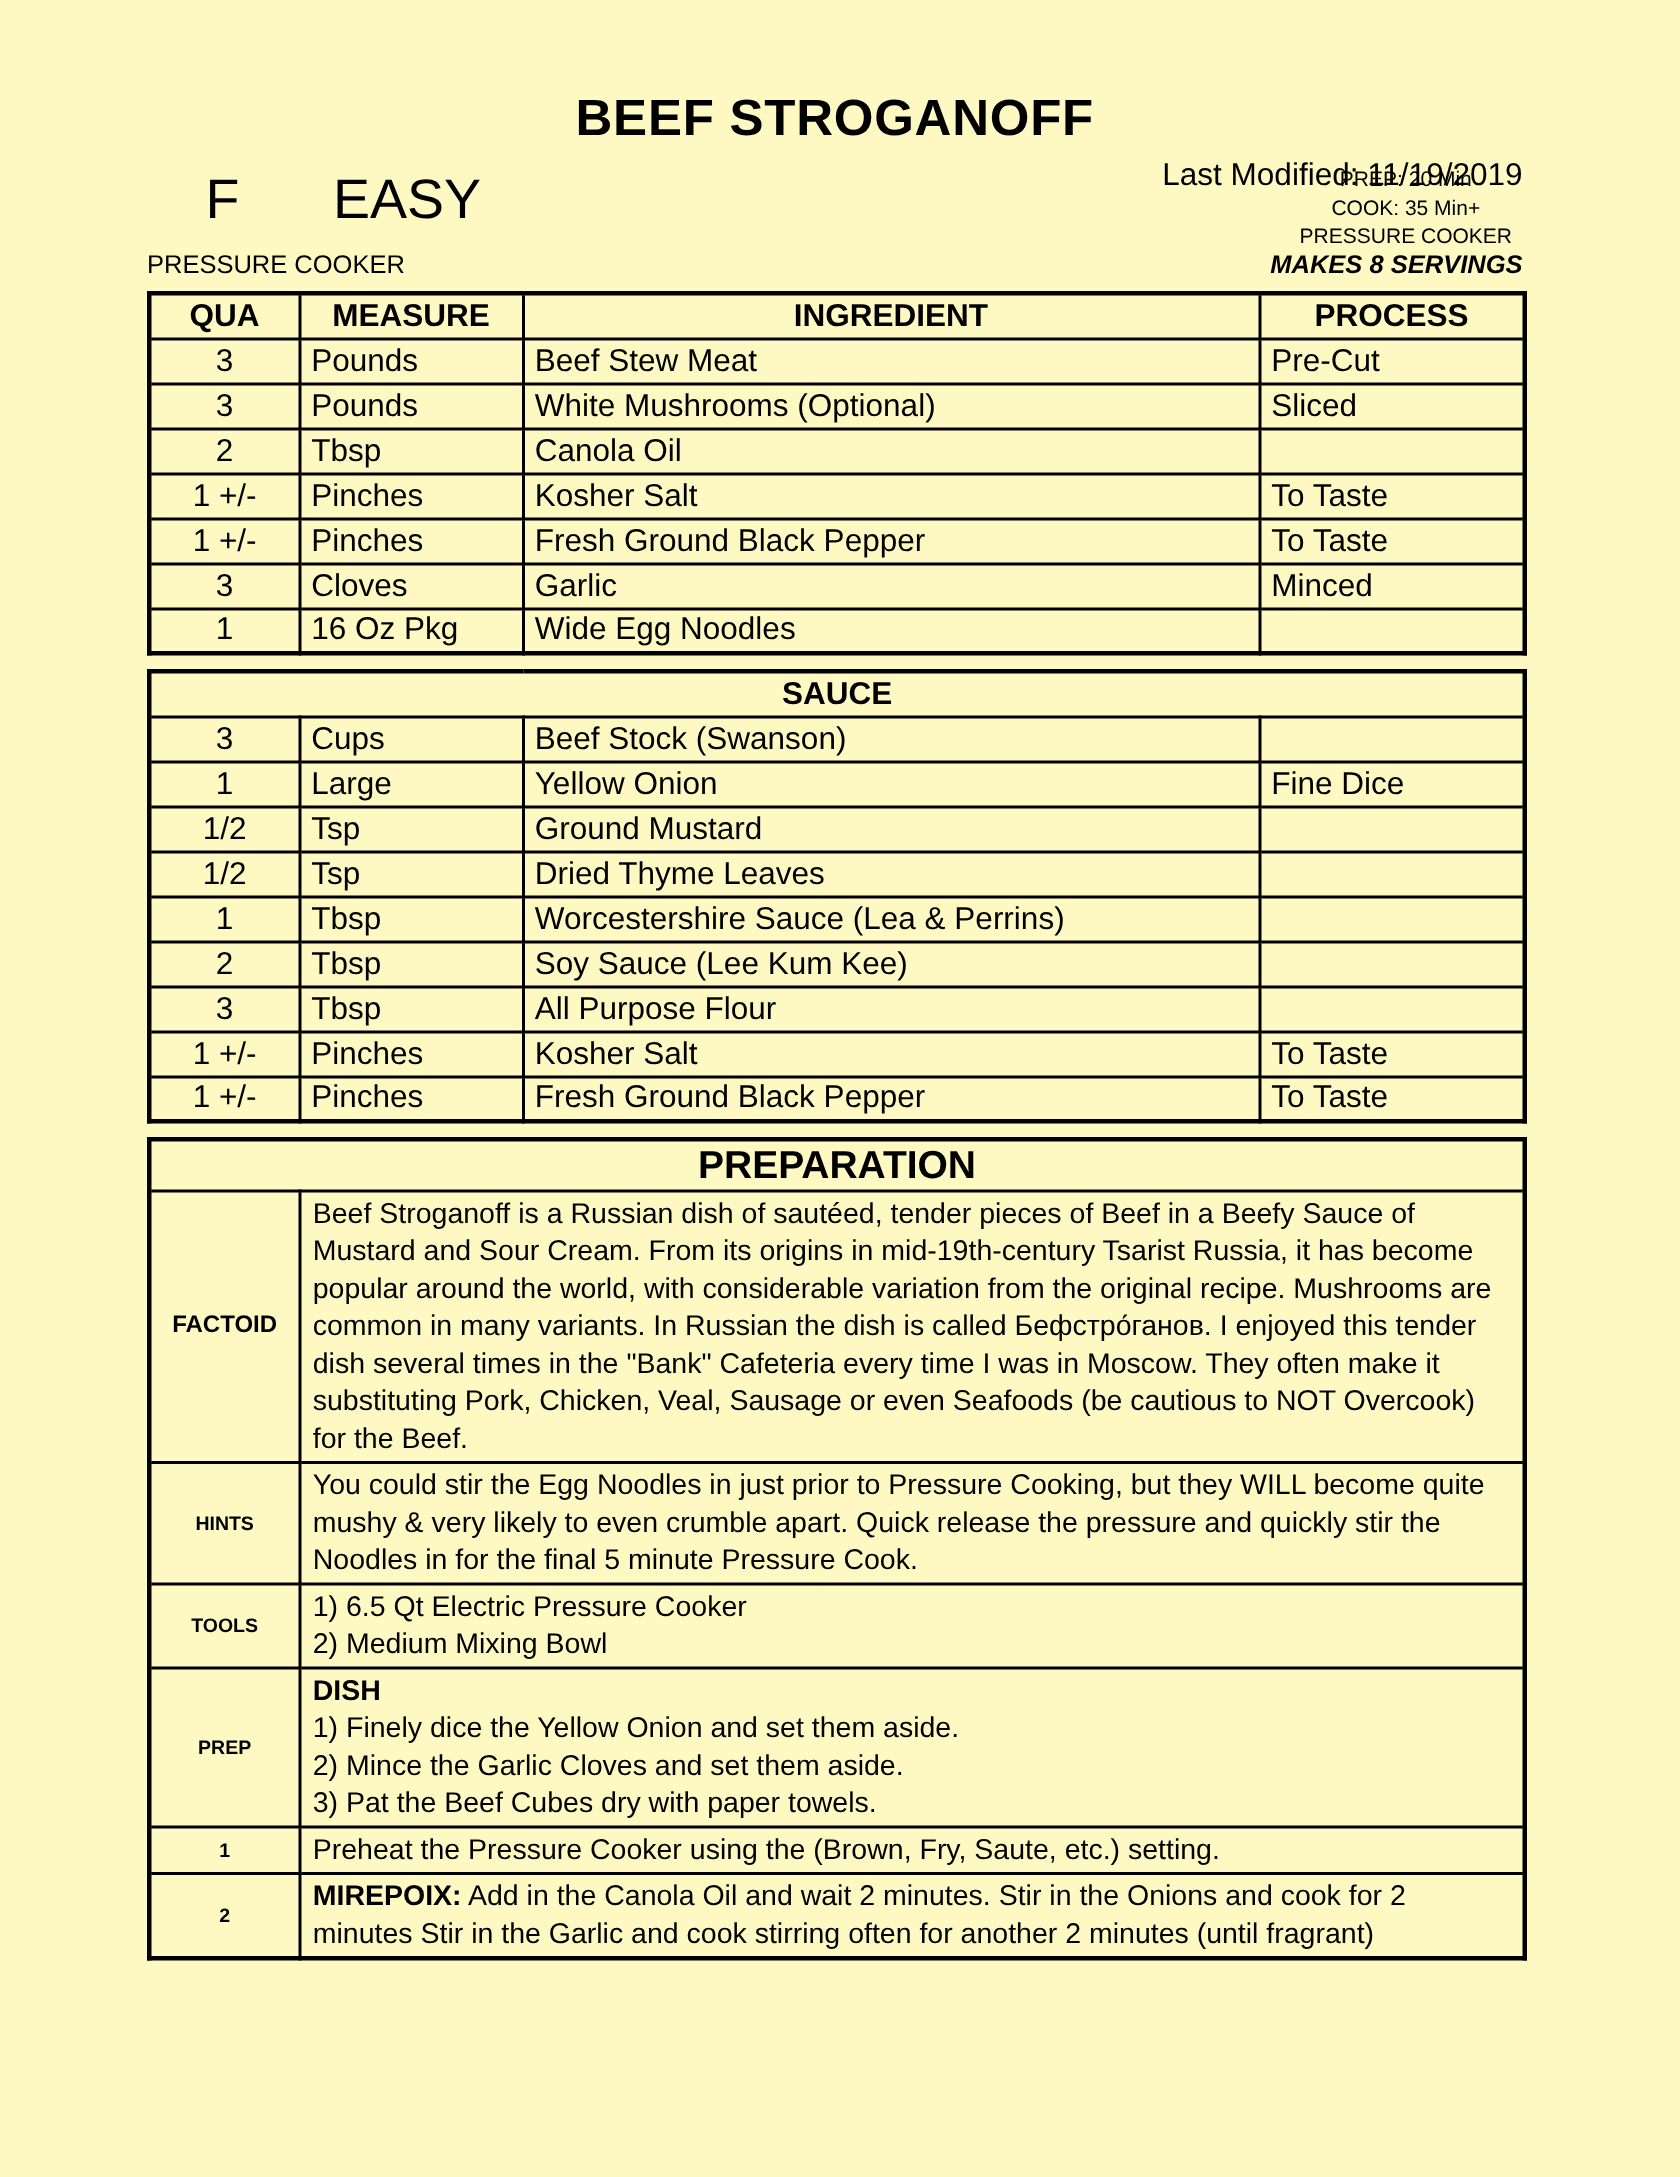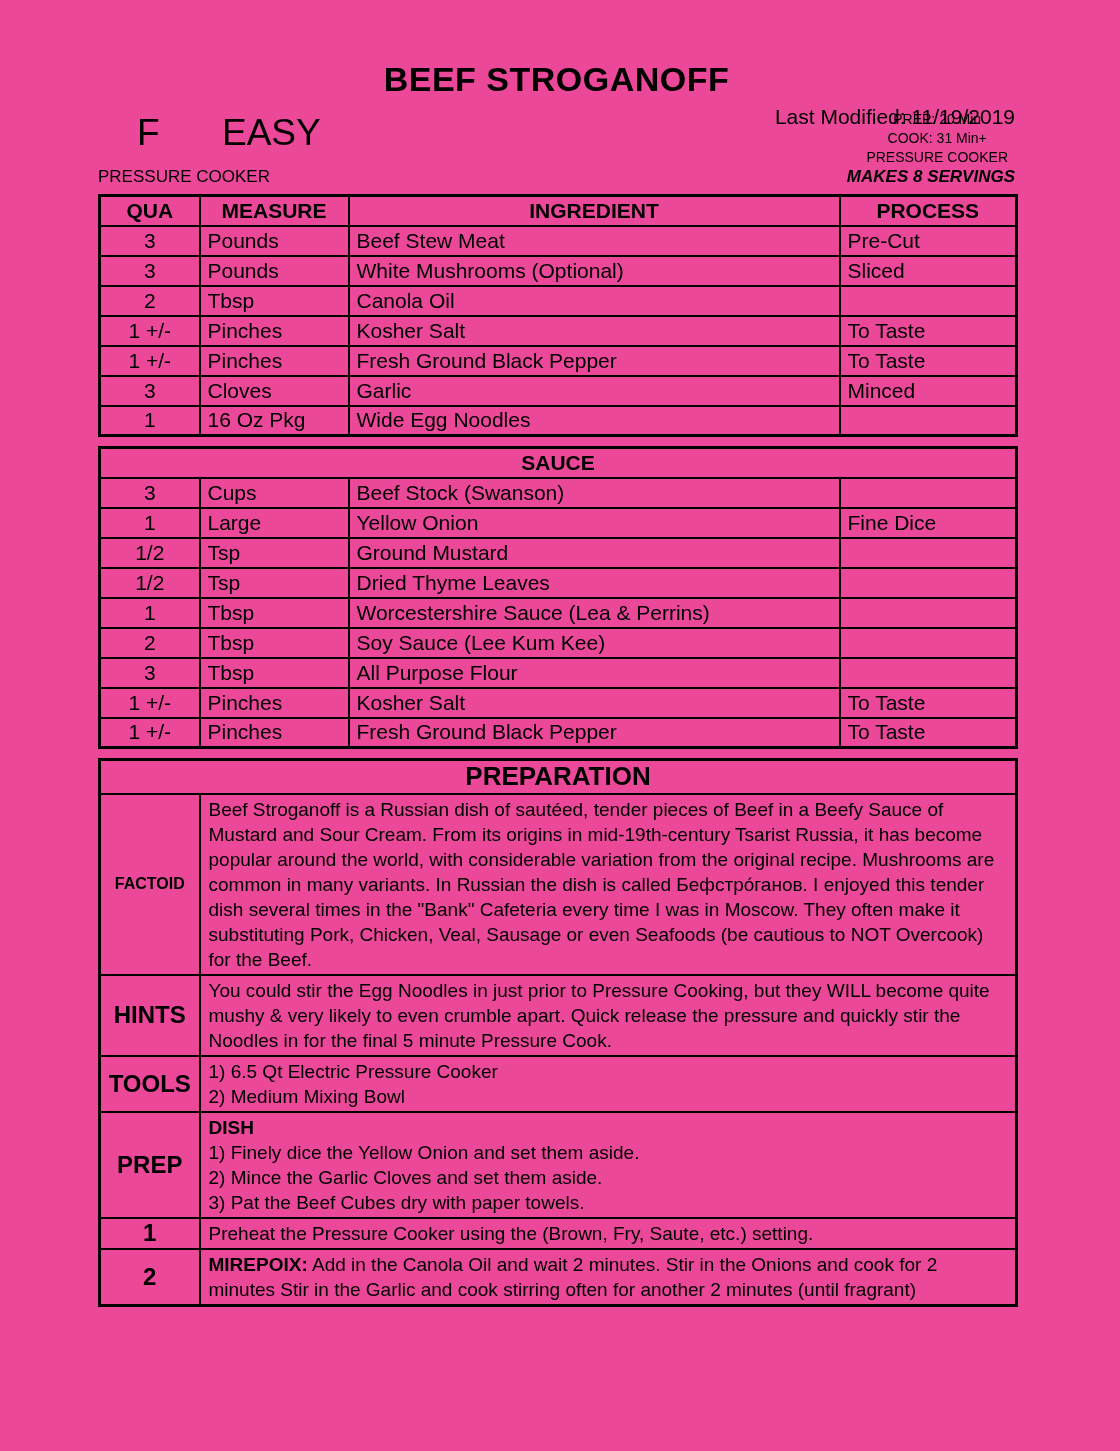--- a/index.html
+++ b/index.html
@@ -1,21 +1,21 @@
 <!DOCTYPE html>
 <html><head>
 <meta charset="utf-8">
 <style>
   * { margin: 0; padding: 0; box-sizing: border-box; }
   html, body { background: #ffffff; }
   .page {
     position: relative;
     width: 1120px;
     height: 1451px;
-    background: #ec4899;
+    background: #fef9c3;
     color: #000000;
     font-family: "Liberation Sans", sans-serif;
     overflow: hidden;
   }
   .content { margin-left: 98px; width: 917px; }
 
   .title {
     padding-top: 60px;
     text-align: center;
     font-size: 34px;
@@ -72,21 +72,21 @@
 
   .prep-table thead th {
     font-size: 26px;
     height: 34px;
     margin-top: 48px;
   }
   .prep-table td { white-space: normal; }
   .prep-table td.label {
     text-align: center;
     font-weight: bold;
-    font-size: 24px;
+    font-size: 13px;
     vertical-align: middle;
     padding: 0 2px;
   }
   .prep-table tbody tr:first-child td.label { font-size: 16px; }
   .prep-table td.body {
     font-size: 19px;
     line-height: 25px;
     padding: 2px 8px;
     height: auto;
   }
@@ -98,21 +98,21 @@
 <div class="page">
   <div class="content">
     <div class="title">BEEF STROGANOFF</div>
     <div class="last-modified">Last Modified: 11/19/2019</div>
 
     <div class="grade">F</div>
     <div class="difficulty">EASY</div>
 
     <div class="time-block">
       <div>PREP: 20 Min</div>
-      <div>COOK: 31 Min+</div>
+      <div>COOK: 35 Min+</div>
       <div>PRESSURE COOKER</div>
     </div>
 
     <div class="meta-row">
       <div class="category">PRESSURE COOKER</div>
       <div class="servings">MAKES 8 SERVINGS</div>
     </div>
 
     <table class="ing-table">
       <colgroup>

